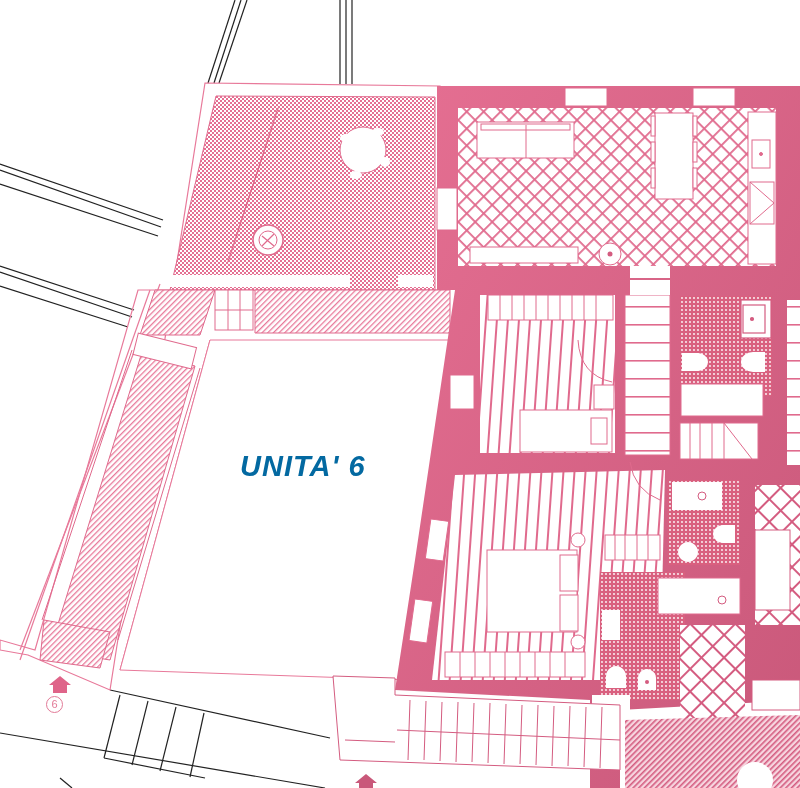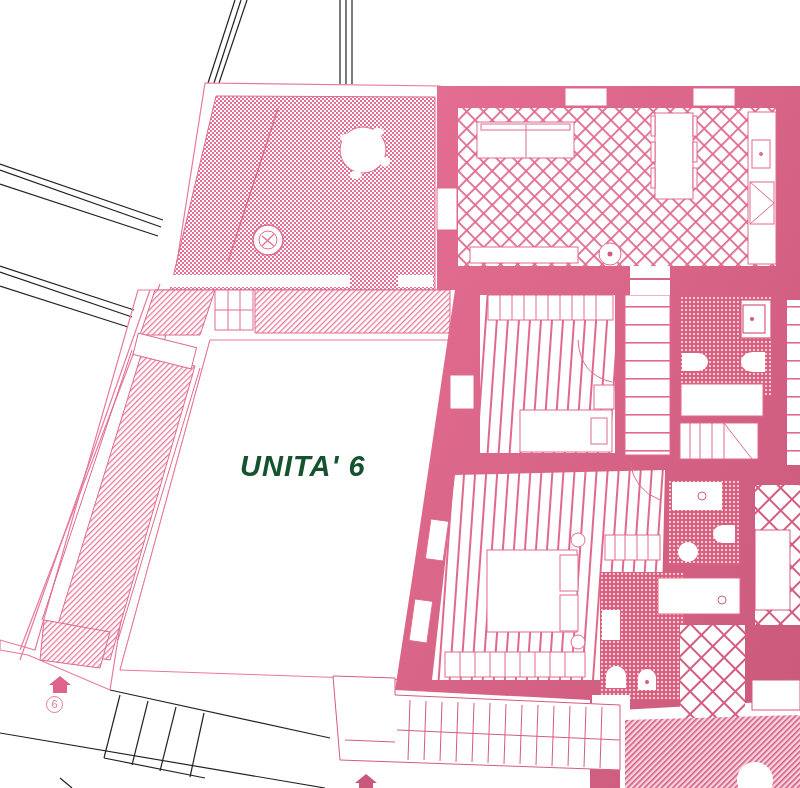--- a/index.html
+++ b/index.html
@@ -1,21 +1,21 @@
 <!DOCTYPE html>
 <html><head>
 <meta charset="utf-8">
 <style>
   html, body { margin: 0; padding: 0; background: #ffffff; }
   body { width: 800px; height: 788px; overflow: hidden; position: relative;
          font-family: "Liberation Sans", sans-serif; }
   #plan { position: absolute; left: 0; top: 0; width: 800px; height: 788px; }
   .unit-label { position: absolute; left: 240px; top: 450px;
                 font-family: "Liberation Sans", sans-serif; font-weight: bold; font-style: italic;
-                font-size: 29px; letter-spacing: 1px; color: #14532d; }
+                font-size: 29px; letter-spacing: 1px; color: #0369a1; }
   .entrance-num { position: absolute; left: 46px; top: 696px; width: 15px; height: 15px;
                   border: 1.2px solid #e27a97; border-radius: 50%; color: #e27a97;
                   font-size: 11px; line-height: 15px; text-align: center;
                   font-family: "Liberation Sans", sans-serif; }
 </style>
 </head>
 <body>
 
 <svg id="plan" viewBox="0 0 800 788" xmlns="http://www.w3.org/2000/svg">
   <defs>

